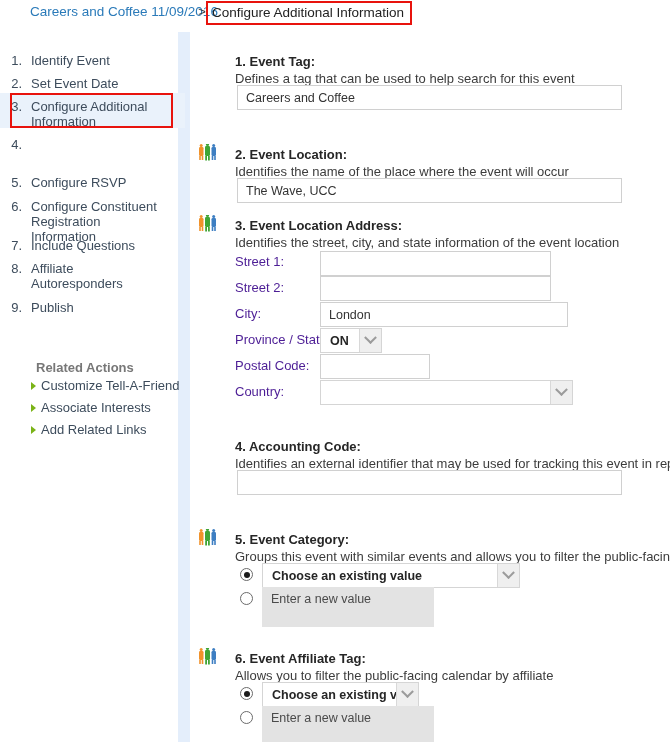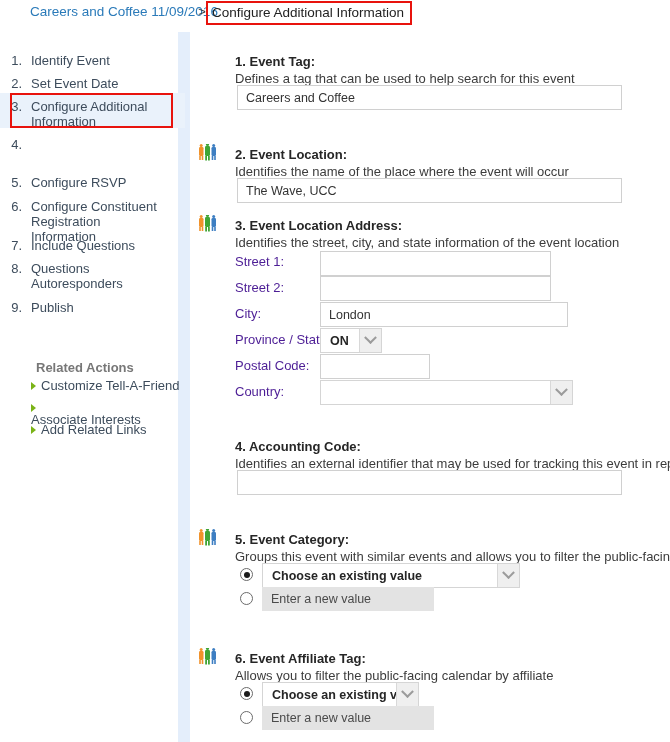--- a/index.html
+++ b/index.html
@@ -235,21 +235,21 @@
     position: absolute;
     left: 2.5px; top: 2.5px;
     width: 6px; height: 6px;
     border-radius: 50%;
     background: #1b1b1b;
   }
   .disabled-field {
     position: absolute;
     box-sizing: border-box;
     background: #e3e3e3;
-    height: 24px;
+    height: 40px;
     line-height: 24px;
     padding-left: 9px;
     font-size: 12.5px;
     color: #4a4a4a;
     white-space: nowrap;
   }
 </style>
 </head>
 <body>
 
@@ -295,39 +295,39 @@
     <span class="nav-label">Configure Constituent Registration Information</span>
   </div>
 
   <div class="nav-item" style="top:204px;">
     <span class="nav-num">7.</span>
     <span class="nav-label">Include Questions</span>
   </div>
 
   <div class="nav-item" style="top:227px;">
     <span class="nav-num">8.</span>
-    <span class="nav-label">Questions Autoresponders</span>
+    <span class="nav-label">Affiliate Autoresponders</span>
   </div>
 
   <div class="nav-item" style="top:266px;">
     <span class="nav-num">9.</span>
     <span class="nav-label">Publish</span>
   </div>
 
 </div>
 
 <div id="active-outline"></div>
 
 <div id="related-title">Related Actions</div>
 
 <div class="related-item" style="top:378px;">
   <span class="tri"></span>
   <span>Customize Tell-A-Friend</span>
 </div>
-<div class="related-item" style="top:400px;flex-direction:column;">
+<div class="related-item" style="top:400px;">
   <span class="tri"></span>
   <span>Associate Interests</span>
 </div>
 <div class="related-item" style="top:422px;">
   <span class="tri"></span>
   <span>Add Related Links</span>
 </div>
 
 <div id="main">
 

